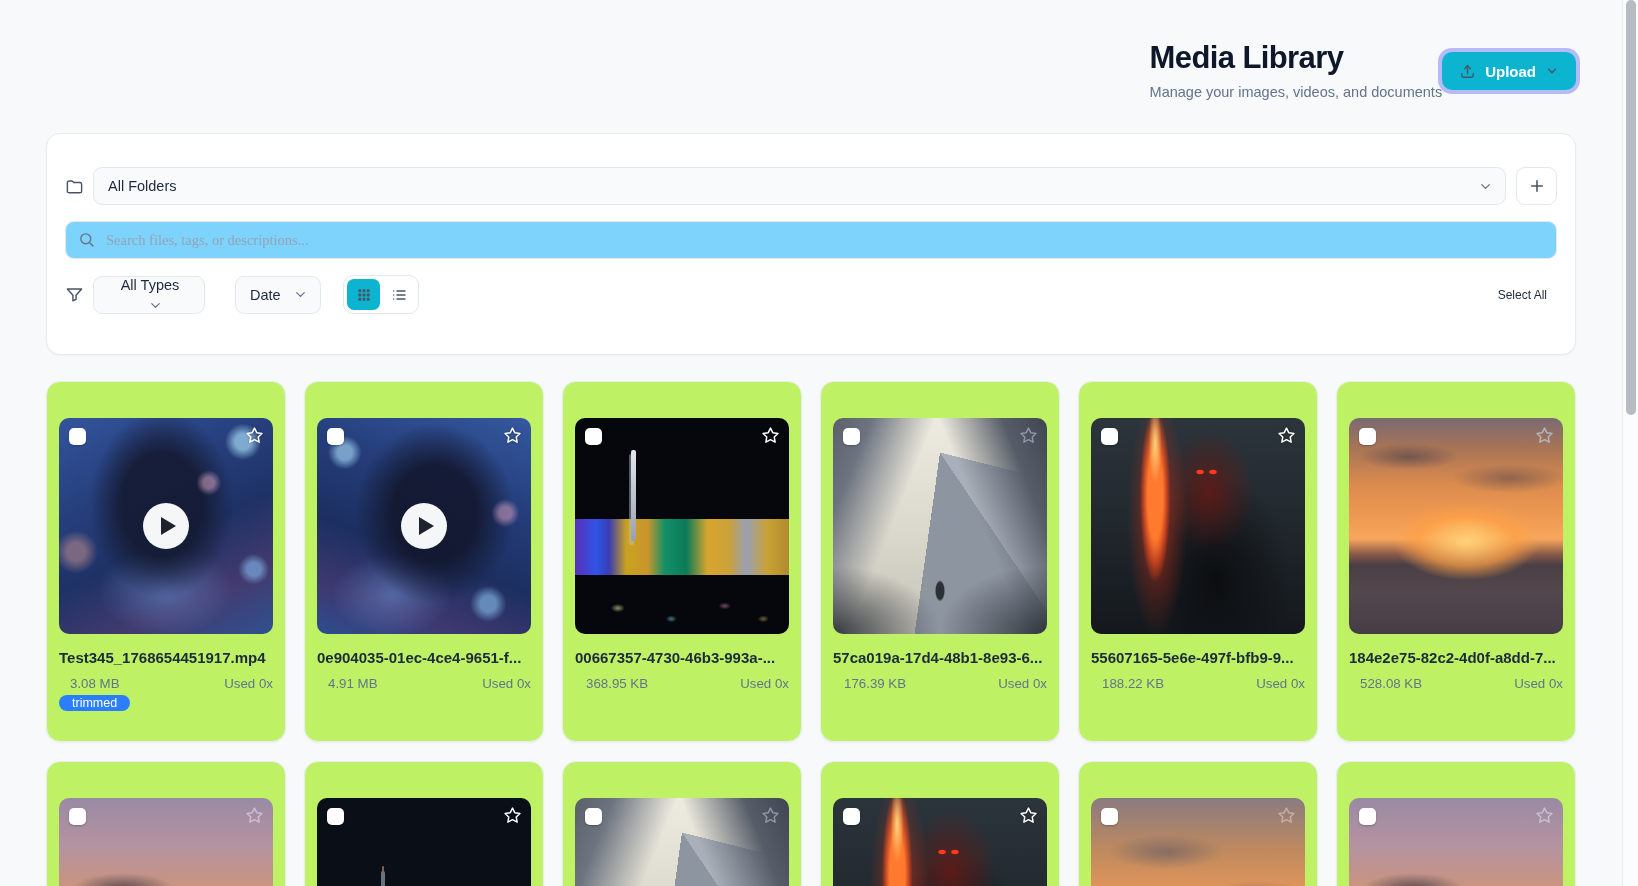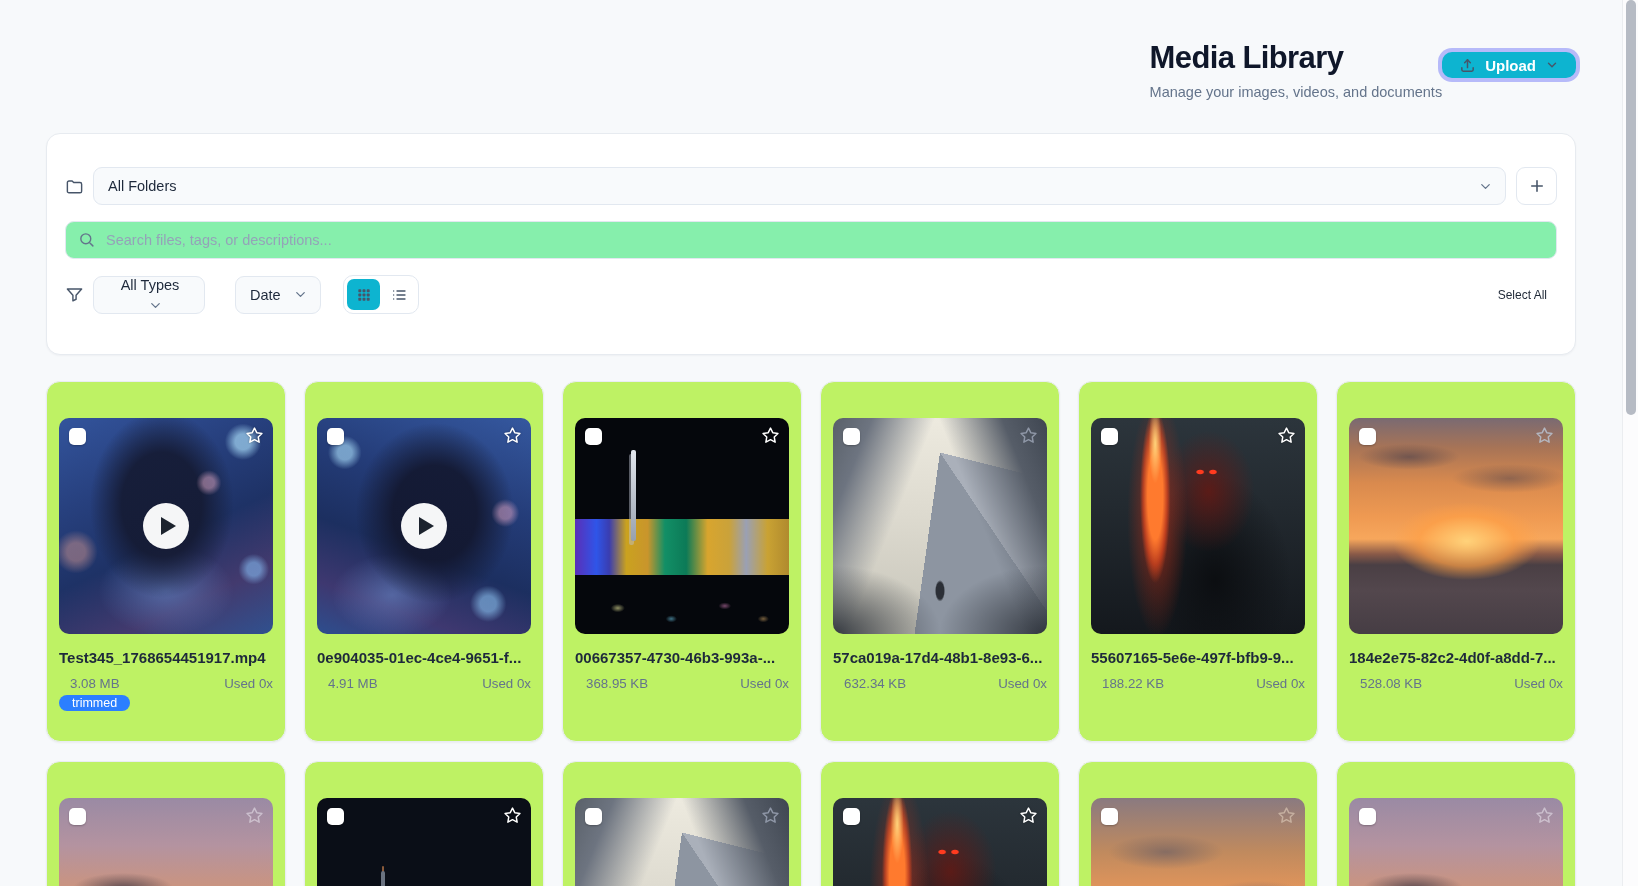--- a/index.html
+++ b/index.html
@@ -10,21 +10,21 @@
     color: #1e293b;
     position: relative;
   }
   .page { width: 1530px; margin-left: 46px; padding-top: 40px; }
 
   
   .hdr { display: flex; justify-content: flex-end; align-items: flex-start; }
   .hdr h1 { font-size: 31px; font-weight: bold; letter-spacing: -0.6px; color: #0f172a; }
   .hdr .sub { margin-top: 8px; font-size: 14.5px; color: #64748b; }
   .upload-btn {
-    margin-top: 12px; height: 26px; padding: 0 17px;
+    margin-top: 12px; height: 38px; padding: 0 17px;
     display: inline-flex; align-items: center; gap: 9px;
     background: #0db4d0; border: none; border-radius: 10px;
     color: #fff; font-size: 15px; font-weight: 600; font-family: inherit;
     box-shadow: 0 0 0 4px #b6baf9; cursor: pointer;
   }
   .upload-btn svg { display: block; }
 
   
   .toolbar {
     margin-top: 33px; background: #fff; border: 1px solid #e7ebf0;
@@ -41,23 +41,23 @@
   }
   .select .chev { color: #64748b; margin-left: 10px; display: grid; place-items: center; }
   .folder-select { flex: 1; margin: 0 10px 0 9px; }
   .plus-btn {
     width: 41px; height: 38px; background: #fff; border: 1px solid #e2e8f0;
     border-radius: 9px; display: grid; place-items: center; color: #334155; cursor: pointer;
   }
   .search-wrap { position: relative; flex: 1; }
   .search-wrap .ic { position: absolute; left: 13px; top: 10px; color: #64748b; }
   .search-input {
-    width: 100%; height: 38px; background: #86efac; border: 1px solid #e2e8f0;
+    width: 100%; height: 38px; background: #7dd3fc; border: 1px solid #e2e8f0;
     border-radius: 9px; padding: 0 14px 0 40px; font-size: 14.5px; color: #334155;
-    font-family: Liberation Sans, sans-serif; outline: none;
+    font-family: Liberation Serif, serif; outline: none;
   }
   .search-input::placeholder { color: #94a3b8; }
   .type-select { width: 112px; margin: 0 10px 0 9px; flex-direction: column; }
   .date-select { width: 86px; }
   .view-toggle {
     margin-left: 22px; display: flex; gap: 2px; background: #fff;
     border: 1px solid #e2e8f0; border-radius: 10px; padding: 3px;
   }
   .vt-btn { width: 33px; height: 31px; border: none; border-radius: 7px; display: grid; place-items: center; background: transparent; cursor: pointer; }
   .vt-btn.active { background: #0db4d0; color: #fff; }
@@ -333,21 +333,21 @@
       <button class="check"></button>
       <button class="star-btn">
         <svg width="21" height="21" viewBox="0 0 24 24" fill="none" stroke="currentColor" stroke-width="1.7" stroke-linejoin="round">
               <path d="M12 3.5l2.6 5.3 5.9.9-4.2 4.1 1 5.8-5.3-2.8-5.3 2.8 1-5.8-4.2-4.1 5.9-.9z"></path>
             </svg>
       </button>
 
     </div>
     <div class="fname">57ca019a-17d4-48b1-8e93-6...</div>
     <div class="meta">
-      <span>632.34 KB</span>
+      <span>176.39 KB</span>
       <span>Used 0x</span>
     </div>
     <div></div>
   </div>
       <div class="card">
     <div class="thumb th-fire-knight">
       <button class="check"></button>
       <button class="star-btn">
         <svg width="21" height="21" viewBox="0 0 24 24" fill="none" stroke="currentColor" stroke-width="1.7" stroke-linejoin="round">
               <path d="M12 3.5l2.6 5.3 5.9.9-4.2 4.1 1 5.8-5.3-2.8-5.3 2.8 1-5.8-4.2-4.1 5.9-.9z"></path>

